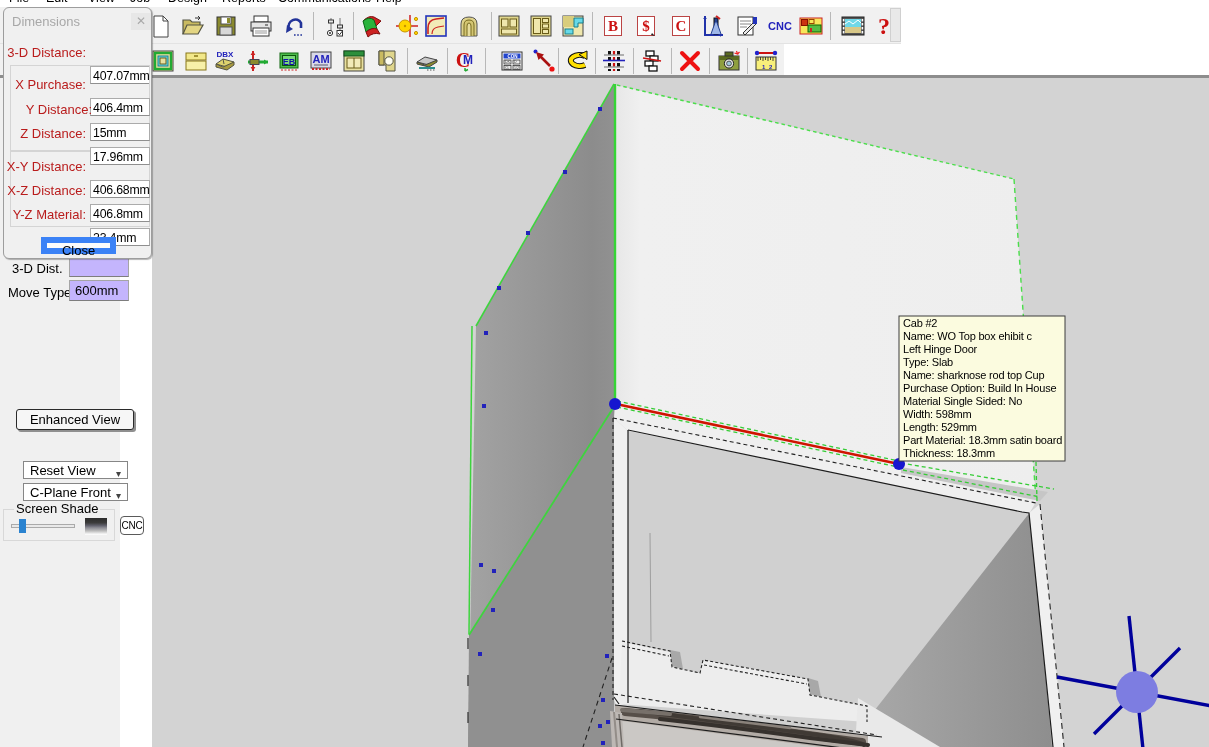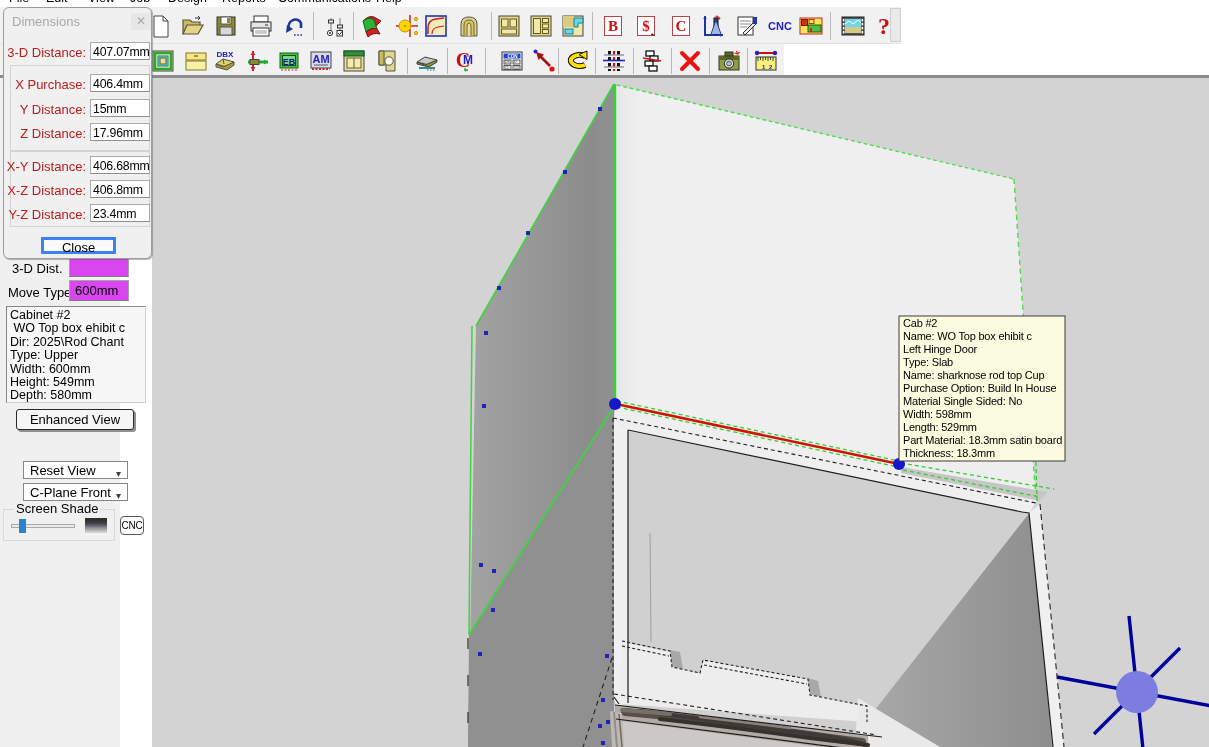--- a/index.html
+++ b/index.html
@@ -17,26 +17,26 @@
 .ic{position:absolute;width:24px;height:24px;}
 #cap1{left:890px;top:1px;width:11px;height:34px;background:#e9e9e9;border:1px solid #d0d0d0;}
 #leftpanel{left:0;top:78px;width:120px;height:669px;background:#f0f0f0;z-index:10;text-decoration:underline;}
 #dlg{left:3px;top:7px;width:149px;height:252px;background:#f0f0f0;border:1px solid #9d9d9d;
  border-radius:6px;box-shadow:1px 1px 1px rgba(90,90,90,.45);z-index:40;font-size:13px;padding-left:44px;}
 #dlg .ttl{position:absolute;left:8px;top:6px;color:#a8a8a8;font-size:13px;}
 #dlg .xbtn{position:absolute;left:127px;top:5px;width:20px;height:17px;background:#e7e7e7;
  color:#a9a9a9;font-size:12px;text-align:center;line-height:16px;}
 .dlbl{position:absolute;width:80px;text-align:right;color:#b91c1c;font-size:13px;}
 .dfld{position:absolute;left:86px;width:60px;height:18px;background:#fff;border:1px solid #ababab;
- border-bottom:1px solid #8f8f8f;font-size:12.3px;padding:2px 0 0 2px;color:#000;letter-spacing:-.2px;}
+ border-bottom:1px solid #8f8f8f;font-size:12.3px;padding:2px 0 0 2px;color:#000;letter-spacing:-.2px;margin-top:24px;}
 .grp{position:absolute;left:6px;width:140px;border:1px solid #d4d4d4;}
 #closebtn{position:absolute;left:37px;top:229px;width:75px;height:17px;background:#fbfbfb;
- border:3px solid #3b82f6;text-align:center;font-size:13px;padding-top:0px;}
+ border:6px solid #3b82f6;text-align:center;font-size:13px;padding-top:0px;}
 .plbl{position:absolute;font-size:13px;color:#000;}
-.pfld{position:absolute;left:69px;width:60px;height:21px;background:#d946ef;border:1px solid #a5a5a5;
+.pfld{position:absolute;left:69px;width:60px;height:21px;background:#c4b5fd;border:1px solid #a5a5a5;
  border-bottom:1px solid #7d7d7d;font-size:13px;padding:2px 0 0 5px;}
 #infobox{position:absolute;left:6px;top:306px;width:140px;height:97px;background:#f7f7f7;
  border:1px solid #878787;border-right-color:#cfcfcf;border-bottom-color:#cfcfcf;
  font-size:12.5px;line-height:13.4px;padding:2px 0 0 3px;white-space:pre;}
 #enhv{position:absolute;left:16px;top:409px;width:118px;height:21px;background:#f6f6f6;
  border:1px solid #2a2a2a;border-radius:3px;box-shadow:2px 2px 0 #8f8f8f;
  text-align:center;font-size:13px;padding-top:2px;}
 .combo{position:absolute;left:23px;width:105px;height:18px;background:#fff;border:1px solid #868686;
  font-size:13px;padding:0 0 0 6px;line-height:17px;}
 .combo .arr{position:absolute;right:6px;top:3px;font-size:10px;color:#444;}
@@ -471,50 +471,43 @@
       </g>
       <text x="8" y="19.5" font-size="6" fill="#2222bb" font-weight="bold">1</text>
       <text x="15" y="19.5" font-size="6" fill="#2222bb" font-weight="bold">2</text>
     </svg>
 </div>
 <div id="leftpanel" class="abs">
 <span class="plbl" style="left:12px;top:183px">3-D Dist.</span>
 <div class="pfld" style="top:178px;"></div>
 <span class="plbl" style="left:8px;top:207px">Move Type.</span>
 <div class="pfld" style="top:202px;">600mm</div>
-<div id="infobox" style="top:228px">Cabinet #2
- WO Top box ehibit c
-Dir: 2025\Rod Chant
-Type: Upper
-Width: 600mm
-Height: 549mm
-Depth: 580mm</div>
 <div id="enhv" style="top:331px">Enhanced View</div>
 <div class="combo" style="top:383px">Reset View<span class="arr">▾</span></div>
 <div class="combo" style="top:405px">C-Plane Front<span class="arr">▾</span></div>
 <div id="ssgrp" style="top:431px"></div>
 <span id="sslbl" style="top:423px">Screen Shade</span>
 <div id="sstrack" style="top:446px"></div>
 <div id="ssthumb" style="top:441px"></div>
 <div id="gradsq" style="top:440px"></div>
 <div id="cncbtn" style="top:438px">CNC</div>
 </div>
 <div id="dlg" class="abs">
 <span class="ttl">Dimensions</span>
 <div class="xbtn">✕</div>
 <span class="dlbl" style="left:2px;top:37px">3-D Distance:</span>
 <div class="dfld" style="top:34px">407.07mm</div>
 <div class="grp" style="top:57px;height:86px"></div>
 <div class="grp" style="top:143px;height:76px"></div>
 <span class="dlbl" style="left:2px;top:69px">X Purchase:</span>
 <div class="dfld" style="top:66px">406.4mm</div>
-<span class="dlbl" style="left:2px;top:94px">Y Distance:</span>
+<span class="dlbl" style="left:8px;top:94px">Y Distance:</span>
 <div class="dfld" style="top:91px">15mm</div>
 <span class="dlbl" style="left:2px;top:118px">Z Distance:</span>
 <div class="dfld" style="top:115px">17.96mm</div>
 <span class="dlbl" style="left:2px;top:151px">X-Y Distance:</span>
 <div class="dfld" style="top:148px">406.68mm</div>
 <span class="dlbl" style="left:2px;top:175px">X-Z Distance:</span>
 <div class="dfld" style="top:172px">406.8mm</div>
-<span class="dlbl" style="left:2px;top:199px">Y-Z Distance:</span>
+<span class="dlbl" style="left:2px;top:199px">Y-Z Material:</span>
 <div class="dfld" style="top:196px">23.4mm</div>
 <div id="closebtn">Close</div>
 </div>
 
 </body></html>

